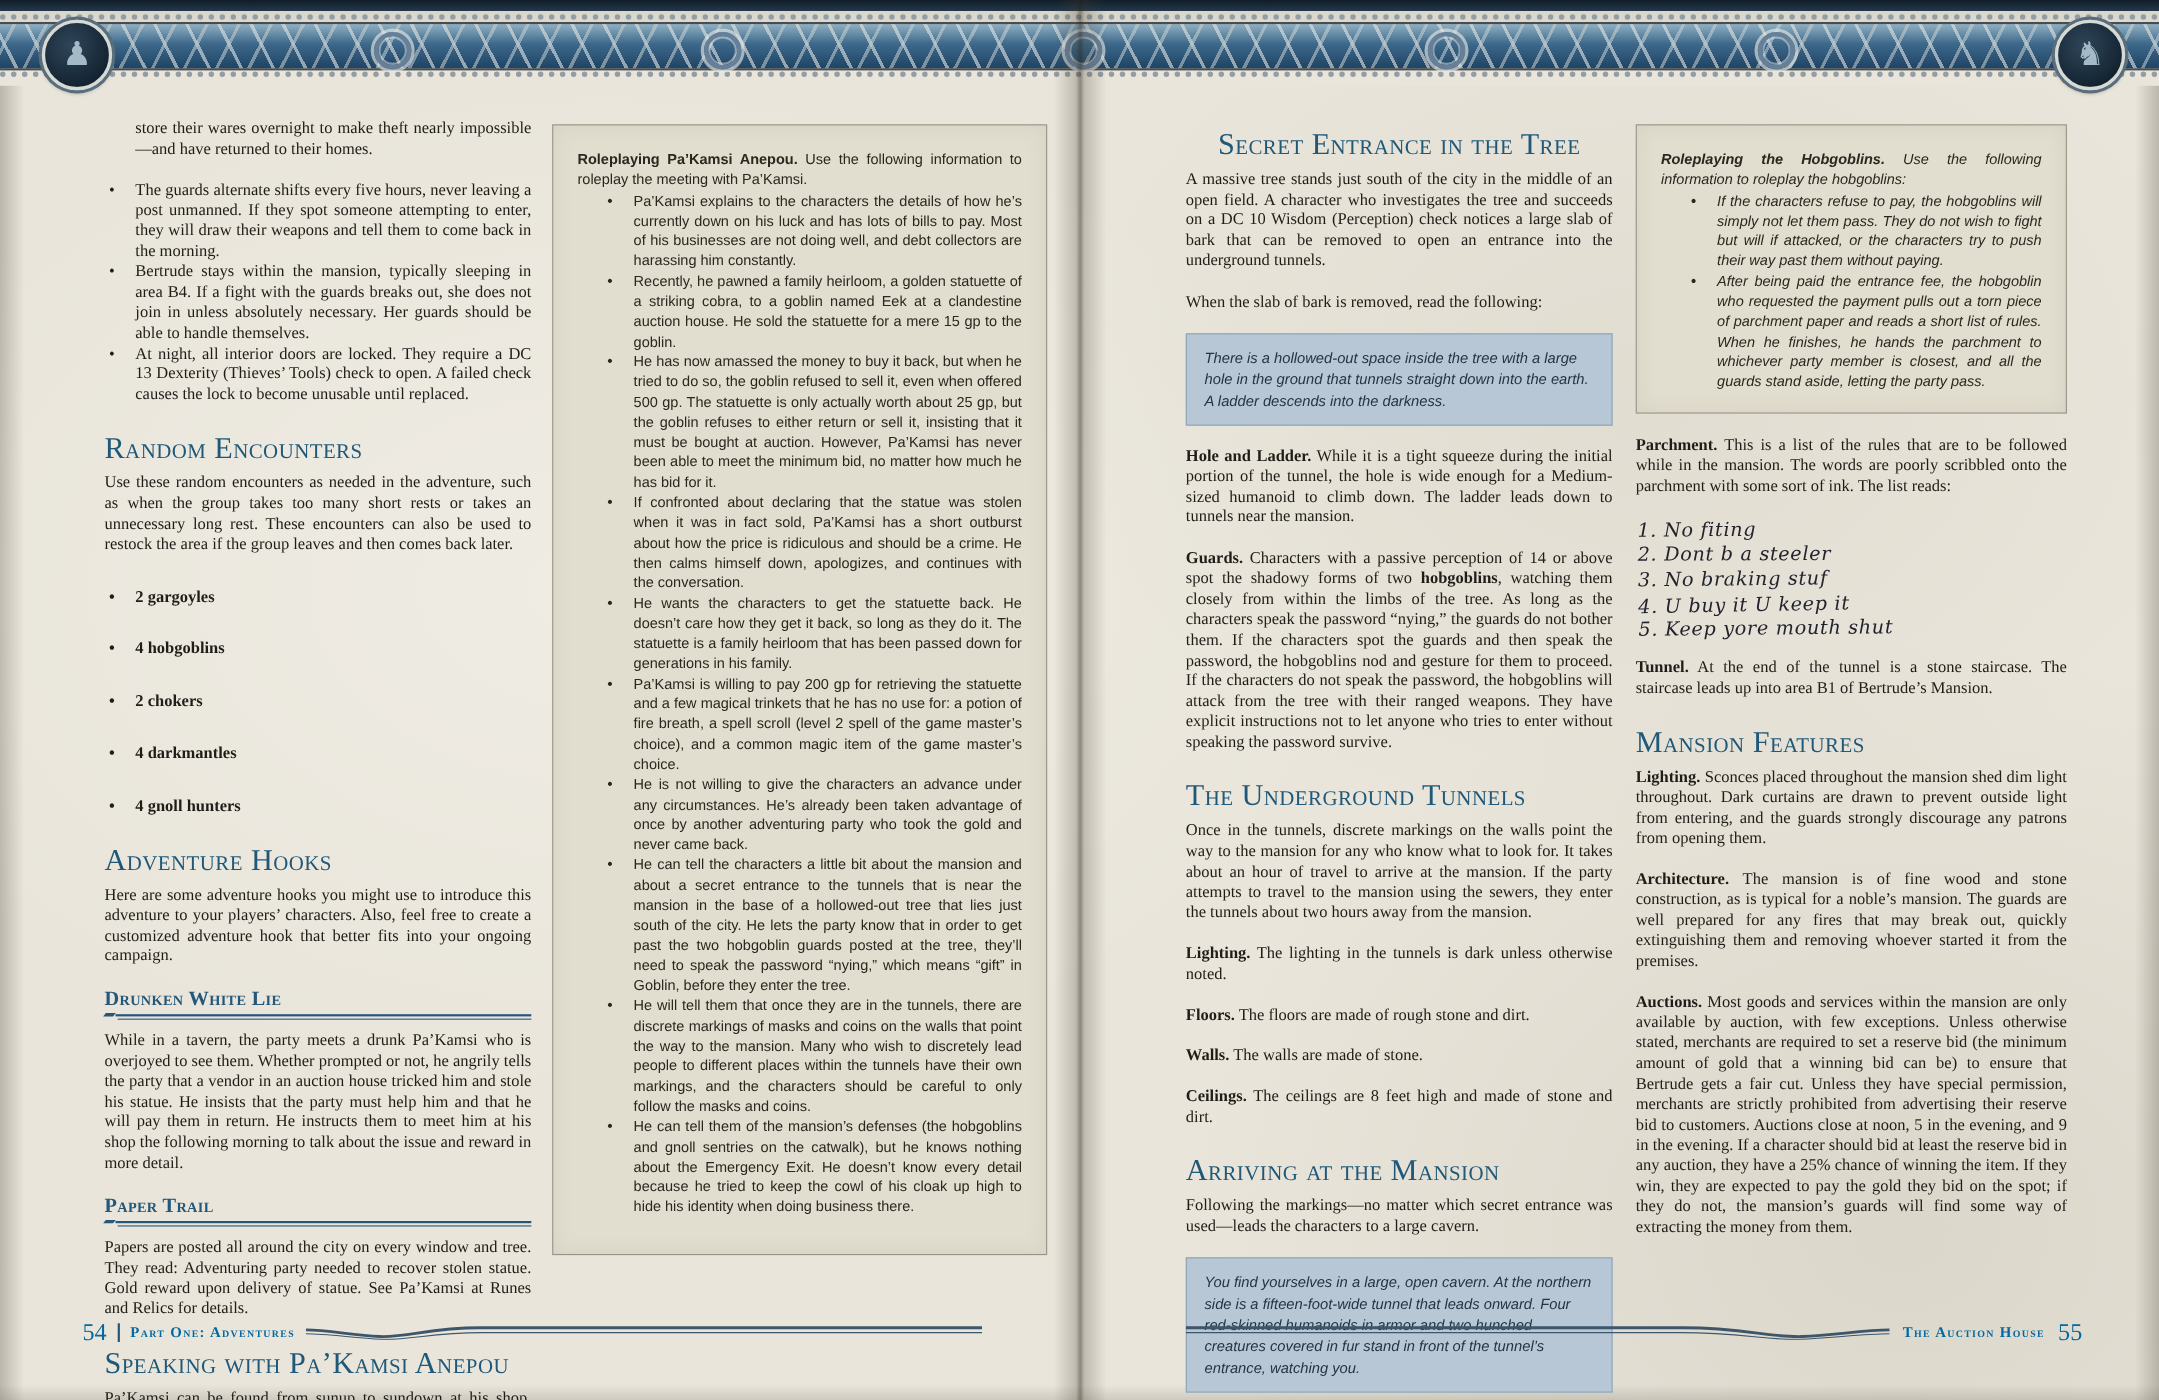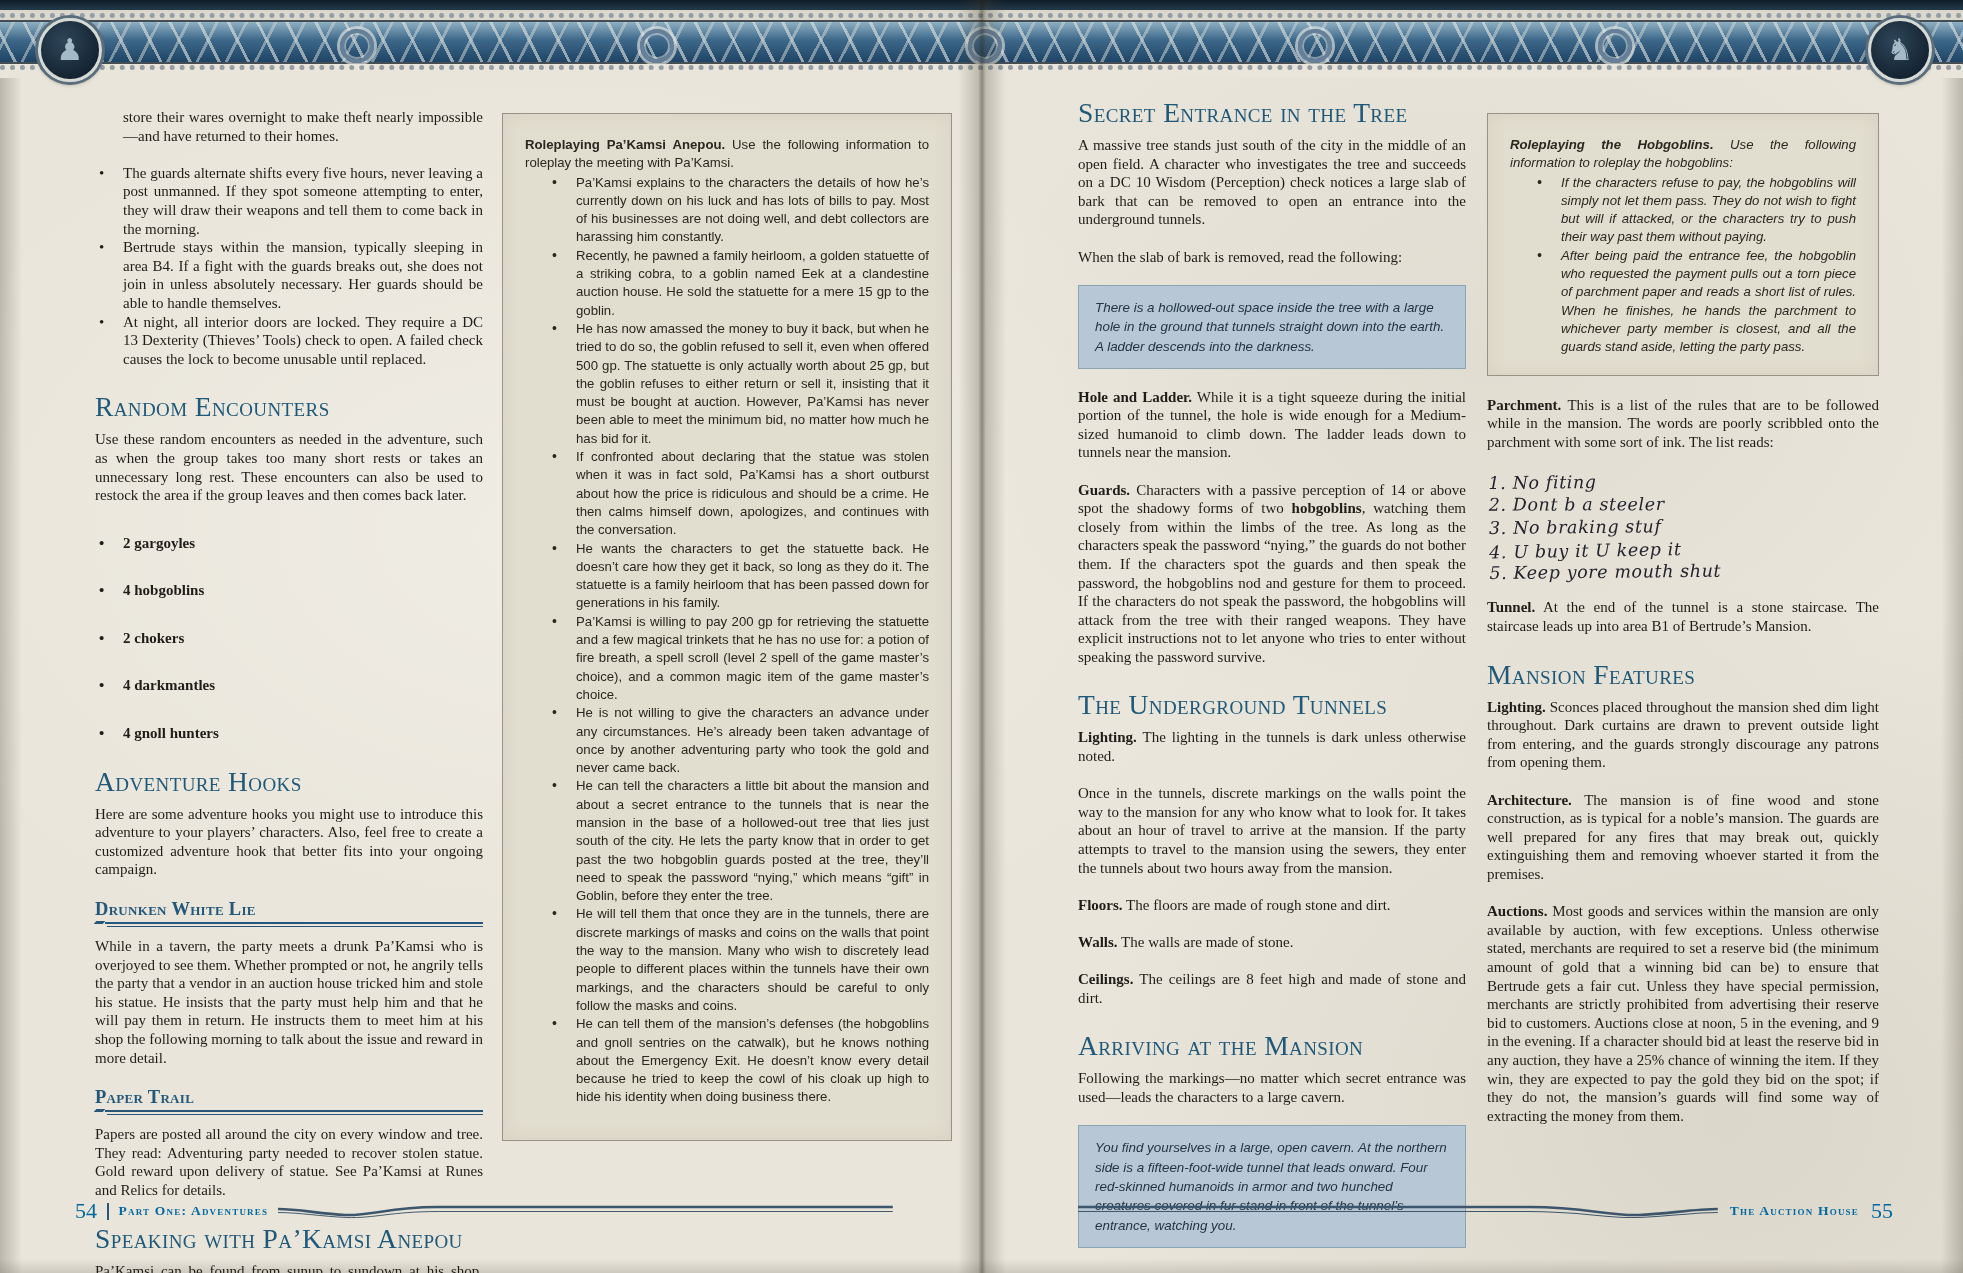--- a/index.html
+++ b/index.html
@@ -163,30 +163,30 @@
       <li>He wants the characters to get the statuette back. He doesn’t care how they get it back, so long as they do it. The statuette is a family heirloom that has been passed down for generations in his family.</li>
       <li><span>Pa’Kamsi is willing to pay 200 gp for retrieving the statuette and a few magical trinkets that he has no use for: a </span><span class="i">potion of fire breath</span><span>, a </span><span class="i">spell scroll</span><span> (level 2 spell of the game master’s choice), and a common magic item of the game master’s choice.</span></li>
       <li>He is not willing to give the characters an advance under any circumstances. He’s already been taken advantage of once by another adventuring party who took the gold and never came back.</li>
       <li><span>He can tell the characters a little bit about the mansion and about a secret entrance to the tunnels that is near the mansion in the base of a hollowed-out tree that lies just south of the city. He lets the party know that in order to get past the two hobgoblin guards posted at the tree, they’ll need to speak the password “nying,” which means “gift” in Goblin, </span><span class="i">before</span><span> they enter the tree.</span></li>
       <li>He will tell them that once they are in the tunnels, there are discrete markings of masks and coins on the walls that point the way to the mansion. Many who wish to discretely lead people to different places within the tunnels have their own markings, and the characters should be careful to only follow the masks and coins.</li>
       <li>He can tell them of the mansion’s defenses (the hobgoblins and gnoll sentries on the catwalk), but he knows nothing about the Emergency Exit. He doesn’t know every detail because he tried to keep the cowl of his cloak up high to hide his identity when doing business there.</li>
     </ul>
   </div>
 
   <div class="col" id="r-col1">
-    <h1 class="h1" style="margin-top:0;">Secret Entrance in the Tree</h1>
+    <h1 class="h1" style="margin-top:18px;text-align:center;">Secret Entrance in the Tree</h1>
     <p>A massive tree stands just south of the city in the middle of an open field. A character who investigates the tree and succeeds on a DC 10 Wisdom (Perception) check notices a large slab of bark that can be removed to open an entrance into the underground tunnels.</p>
     <p>When the slab of bark is removed, read the following:</p>
     <div class="quote">There is a hollowed-out space inside the tree with a large hole in the ground that tunnels straight down into the earth. A ladder descends into the darkness.</div>
     <p><span class="b">Hole and Ladder.</span><span> While it is a tight squeeze during the initial portion of the tunnel, the hole is wide enough for a Medium-sized humanoid to climb down. The ladder leads down to tunnels near the mansion.</span></p>
     <p><span class="b">Guards.</span><span> Characters with a passive perception of 14 or above spot the shadowy forms of two </span><span class="b">hobgoblins</span><span>, watching them closely from within the limbs of the tree. As long as the characters speak the password “nying,” the guards do not bother them. If the characters spot the guards and then speak the password, the hobgoblins nod and gesture for them to proceed. If the characters do not speak the password, the hobgoblins will attack from the tree with their ranged weapons. They have explicit instructions not to let anyone who tries to enter without speaking the password survive.</span></p>
 
     <h1 class="h1">The Underground Tunnels</h1>
+    <p>Once in the tunnels, discrete markings on the walls point the way to the mansion for any who know what to look for. It takes about an hour of travel to arrive at the mansion. If the party attempts to travel to the mansion using the sewers, they enter the tunnels about two hours away from the mansion.</p>
     <p><span class="b">Lighting.</span><span> The lighting in the tunnels is dark unless otherwise noted.</span></p>
-    <p>Once in the tunnels, discrete markings on the walls point the way to the mansion for any who know what to look for. It takes about an hour of travel to arrive at the mansion. If the party attempts to travel to the mansion using the sewers, they enter the tunnels about two hours away from the mansion.</p>
     <p><span class="b">Floors.</span><span> The floors are made of rough stone and dirt.</span></p>
     <p><span class="b">Walls.</span><span> The walls are made of stone.</span></p>
     <p><span class="b">Ceilings.</span><span> The ceilings are 8 feet high and made of stone and dirt.</span></p>
 
     <h1 class="h1">Arriving at the Mansion</h1>
     <p>Following the markings—no matter which secret entrance was used—leads the characters to a large cavern.</p>
     <div class="quote">You find yourselves in a large, open cavern. At the northern side is a fifteen-foot-wide tunnel that leads onward. Four red-skinned humanoids in armor and two hunched creatures covered in fur stand in front of the tunnel’s entrance, watching you.</div>
 
   </div>
 

